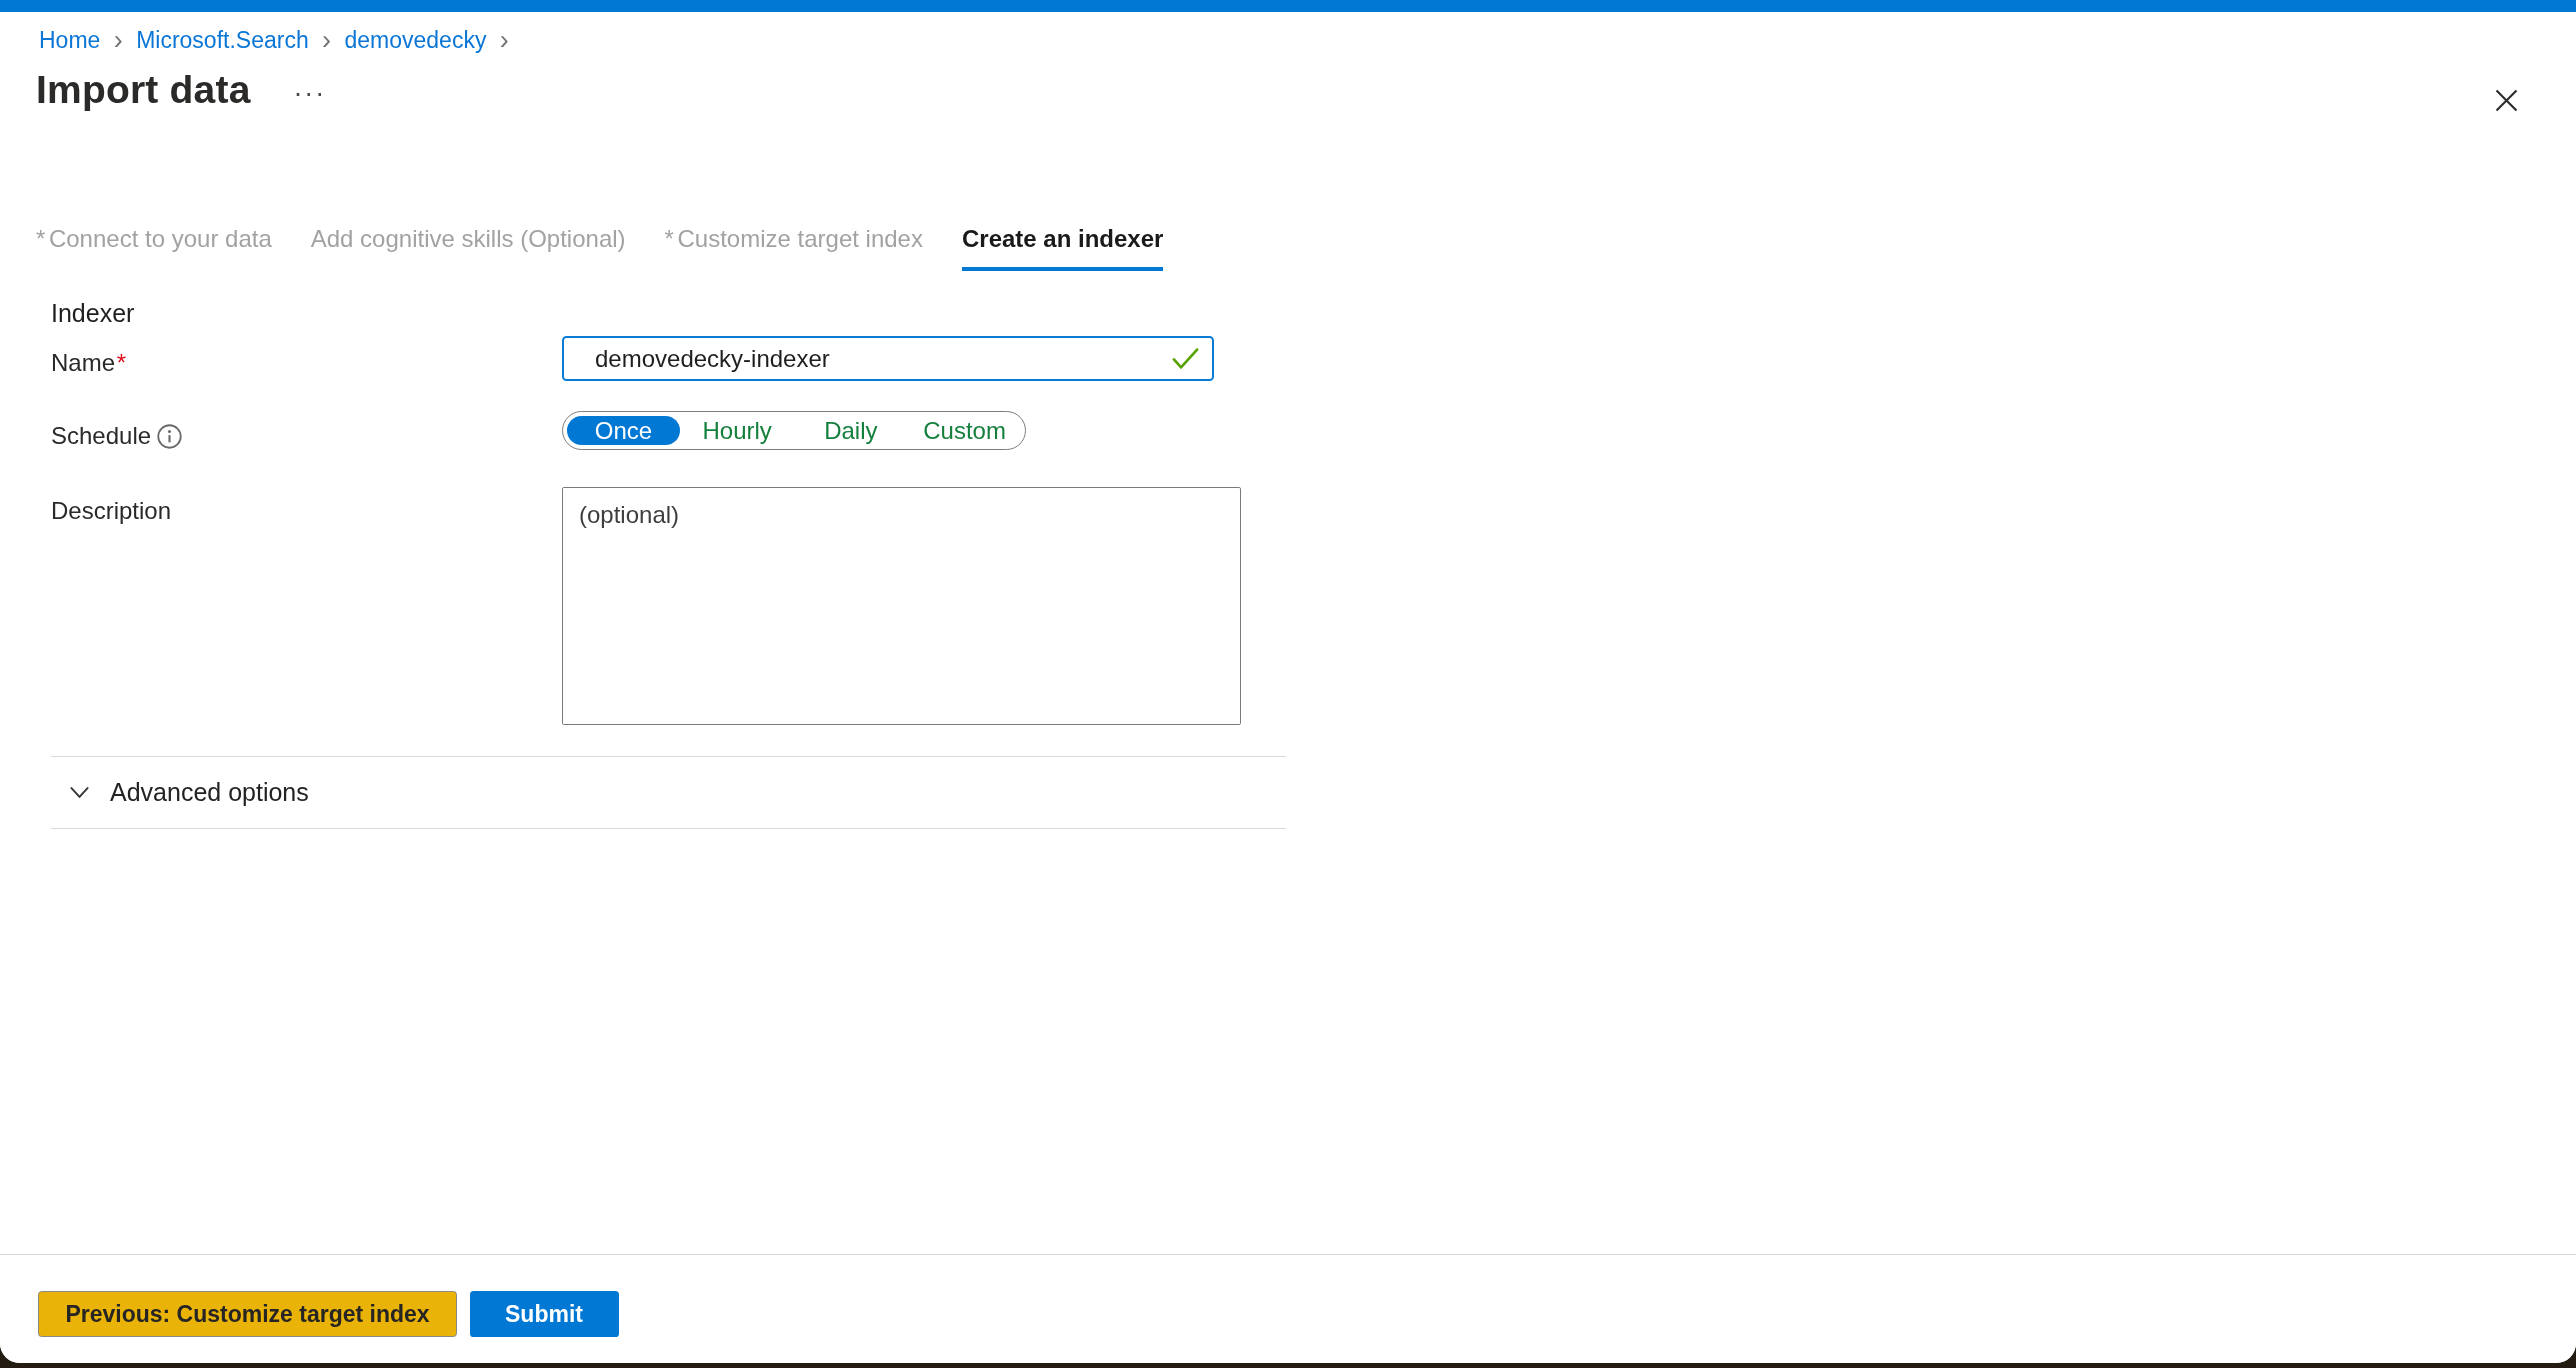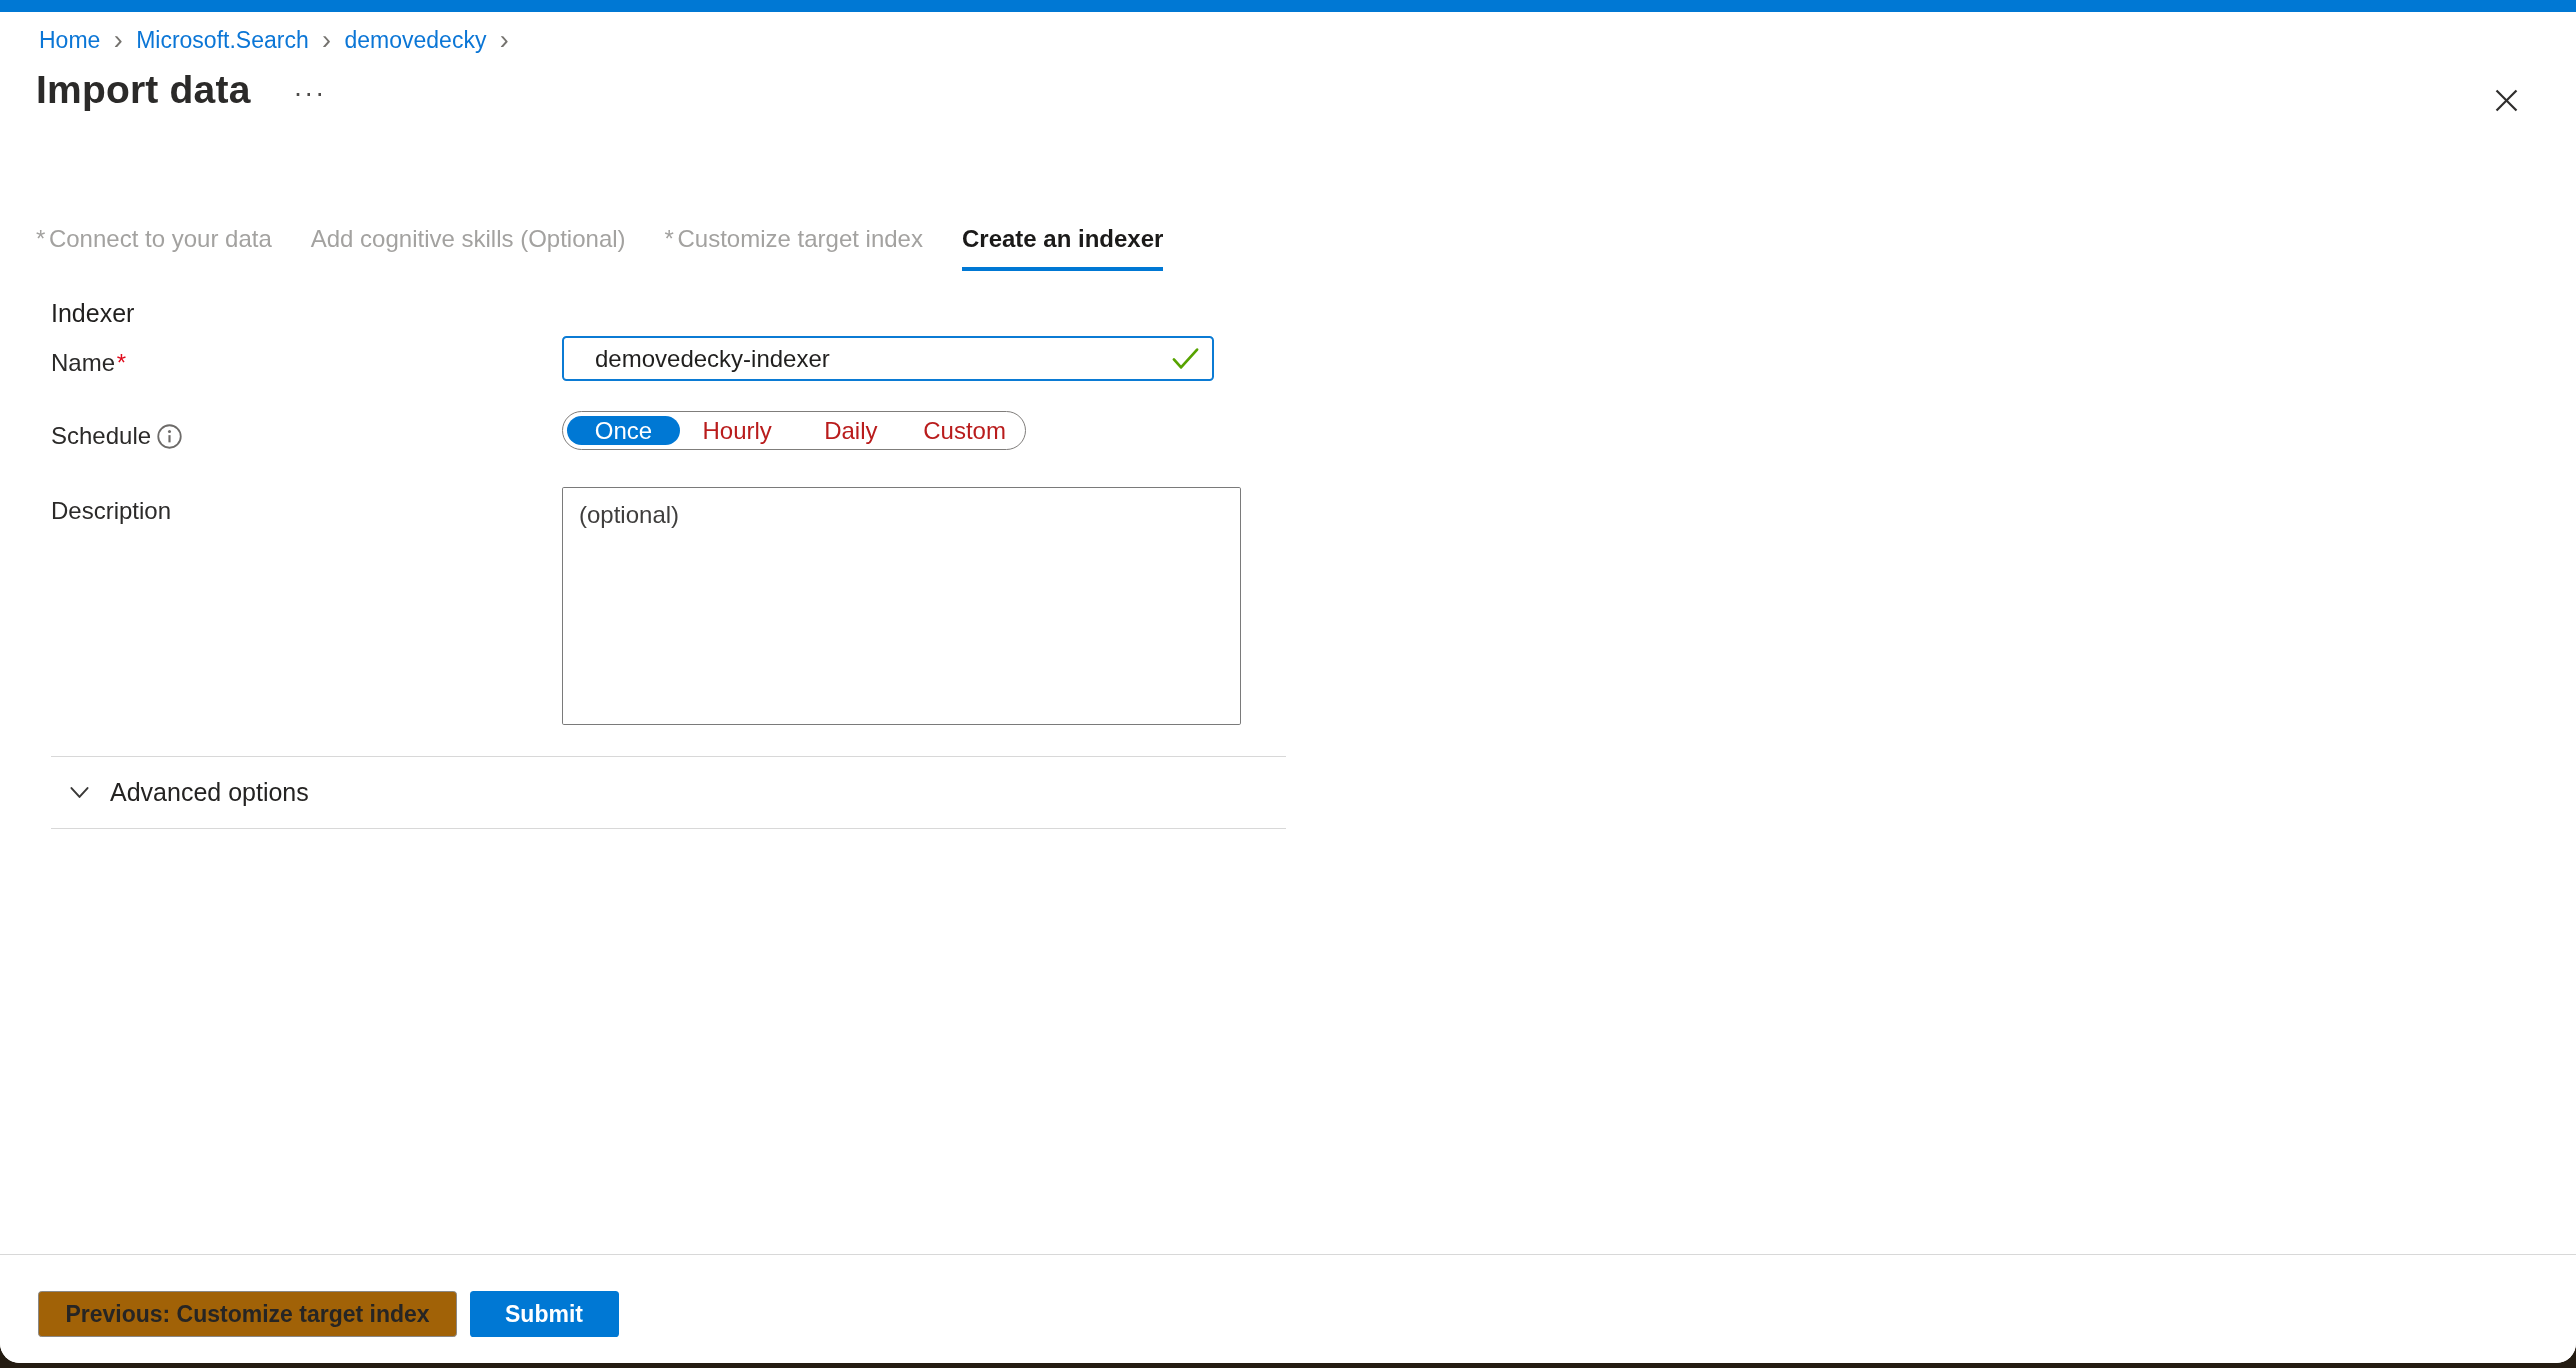--- a/index.html
+++ b/index.html
@@ -103,21 +103,21 @@
   .info-icon { display: inline-flex; cursor: pointer; margin-left: 5.4px; }
 
   .pill-group {
     position: absolute; left: 562px; top: 411px; width: 464px; height: 39px;
     border: 1.8px solid #7f7d7b; border-radius: 24px;
     display: flex; align-items: stretch; padding: 3.6px;
     background: #fff;
   }
   .pill-item {
     flex: 1; display: flex; align-items: center; justify-content: center;
-    font-size: 24px; color: #b91c1c; cursor: pointer; border-radius: 19.7px;
+    font-size: 24px; color: #15803d; cursor: pointer; border-radius: 19.7px;
     white-space: nowrap;
   }
   .pill-item.selected { background: #0078d4; color: #ffffff; }
 
   .description-label { top: 497px; align-items: flex-start; }
   .description-area {
     position: absolute; left: 562px; top: 487px; width: 679px; height: 238px;
     border: 1.8px solid #7a7a7a; border-radius: 1.8px;
     font-family: "Liberation Sans", "DejaVu Sans", sans-serif;
     font-size: 24px; color: #201f1e; padding: 12.5px 16px;
@@ -145,21 +145,21 @@
   .footer-buttons {
     position: absolute; left: 38px; top: 36px;
     display: flex; align-items: center; gap: 12.5px;
   }
   .btn {
     height: 46px; display: inline-flex; align-items: center; justify-content: center;
     font-family: "Liberation Sans", "DejaVu Sans", sans-serif;
     font-size: 23px; font-weight: 700; cursor: pointer; border-radius: 3.6px;
   }
   .btn-secondary {
-    width: 419px; background: #a16207; color: #262524;
+    width: 419px; background: #eab308; color: #262524;
     border: 1.8px solid #8a8886;
     text-align: center;
   }
   .btn-primary {
     width: 149px; background: #0078d4; color: #ffffff; border: none;
   }
 </style>
 </head>
 <body>
 

